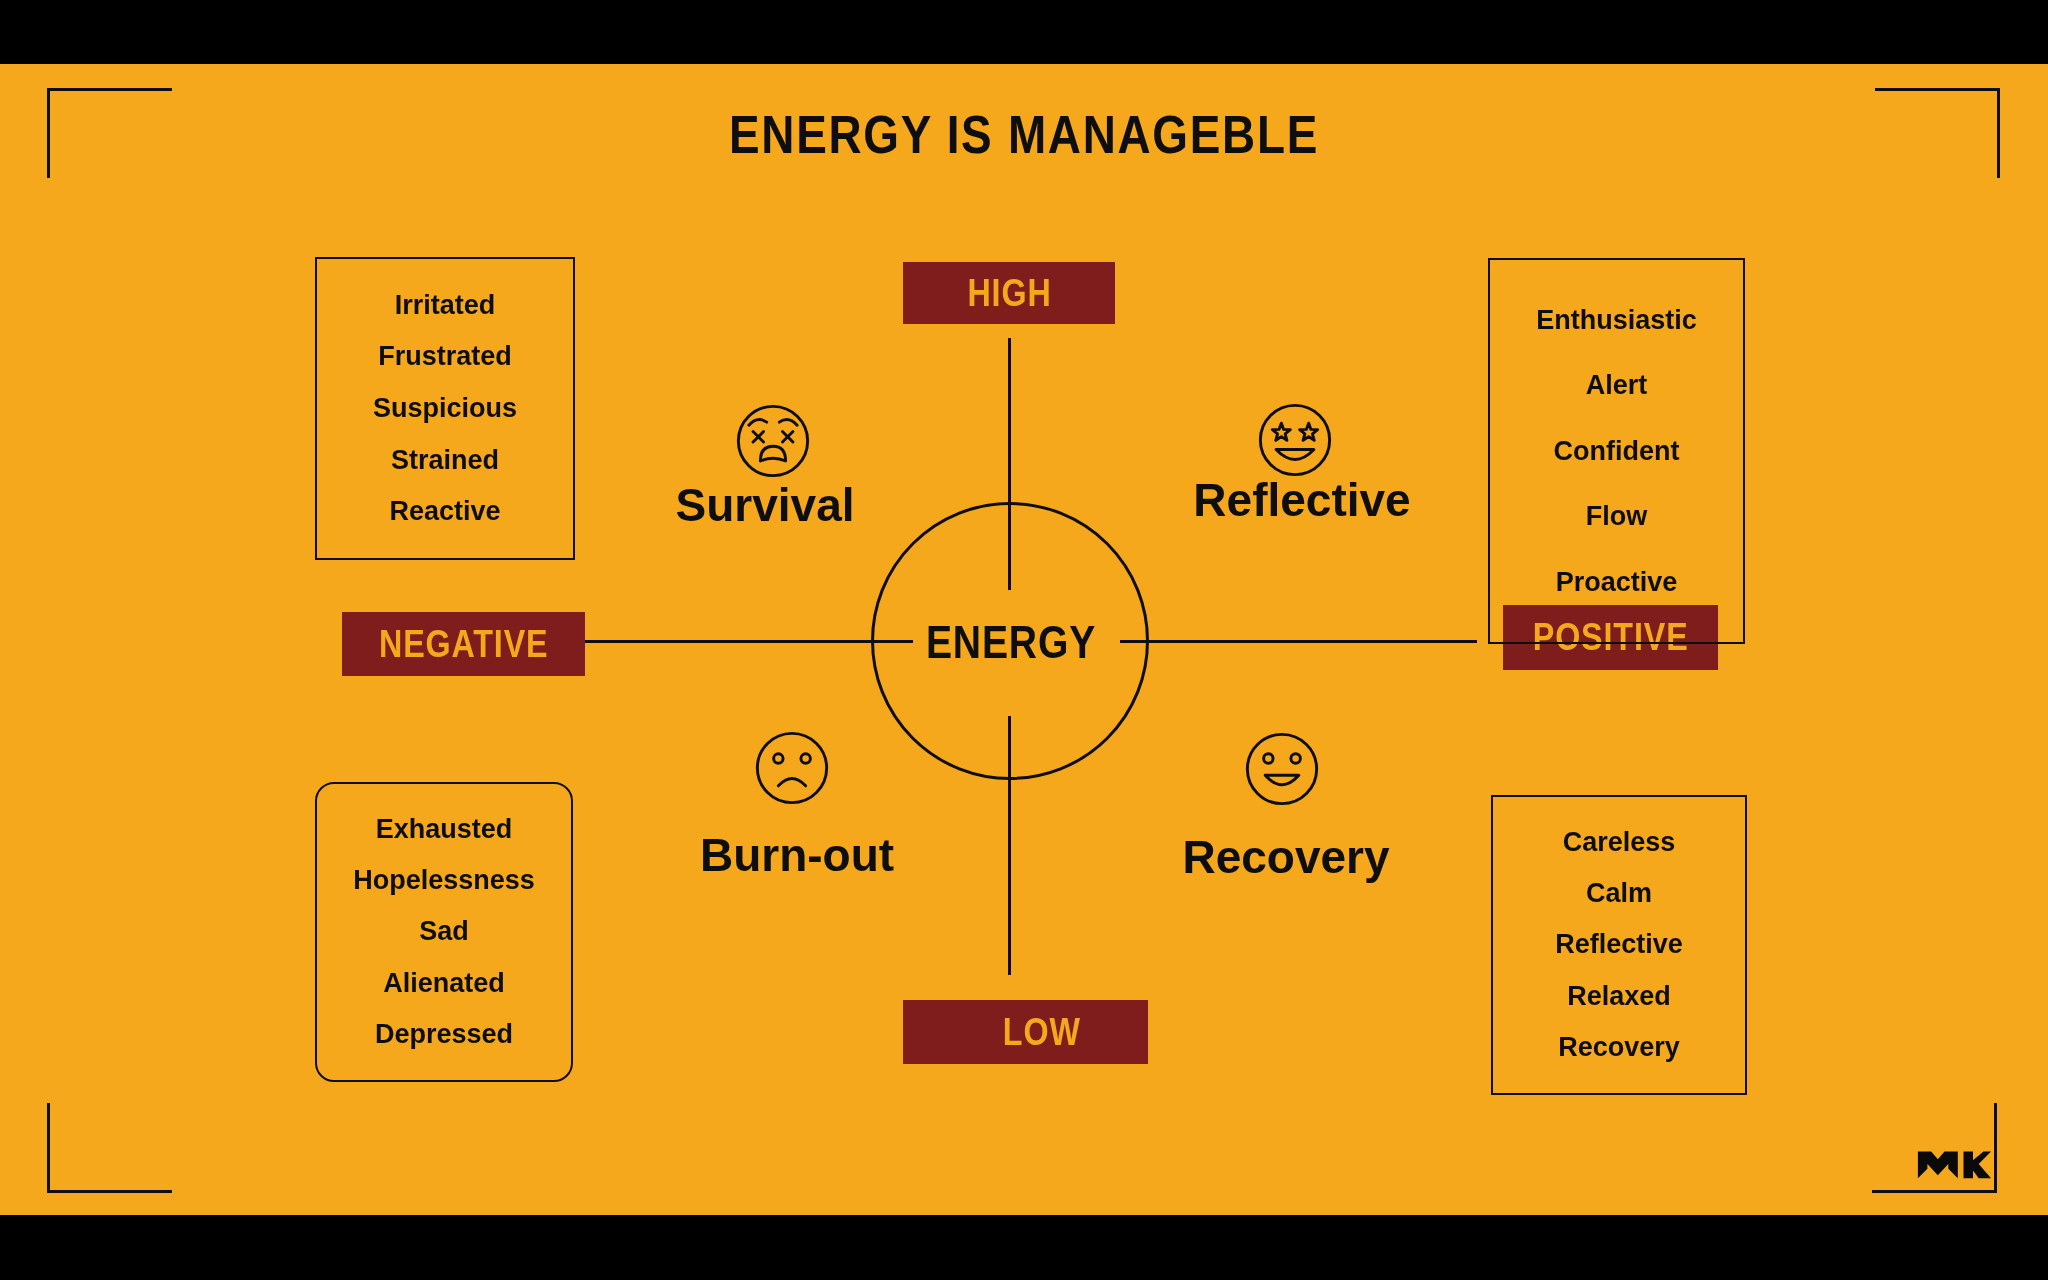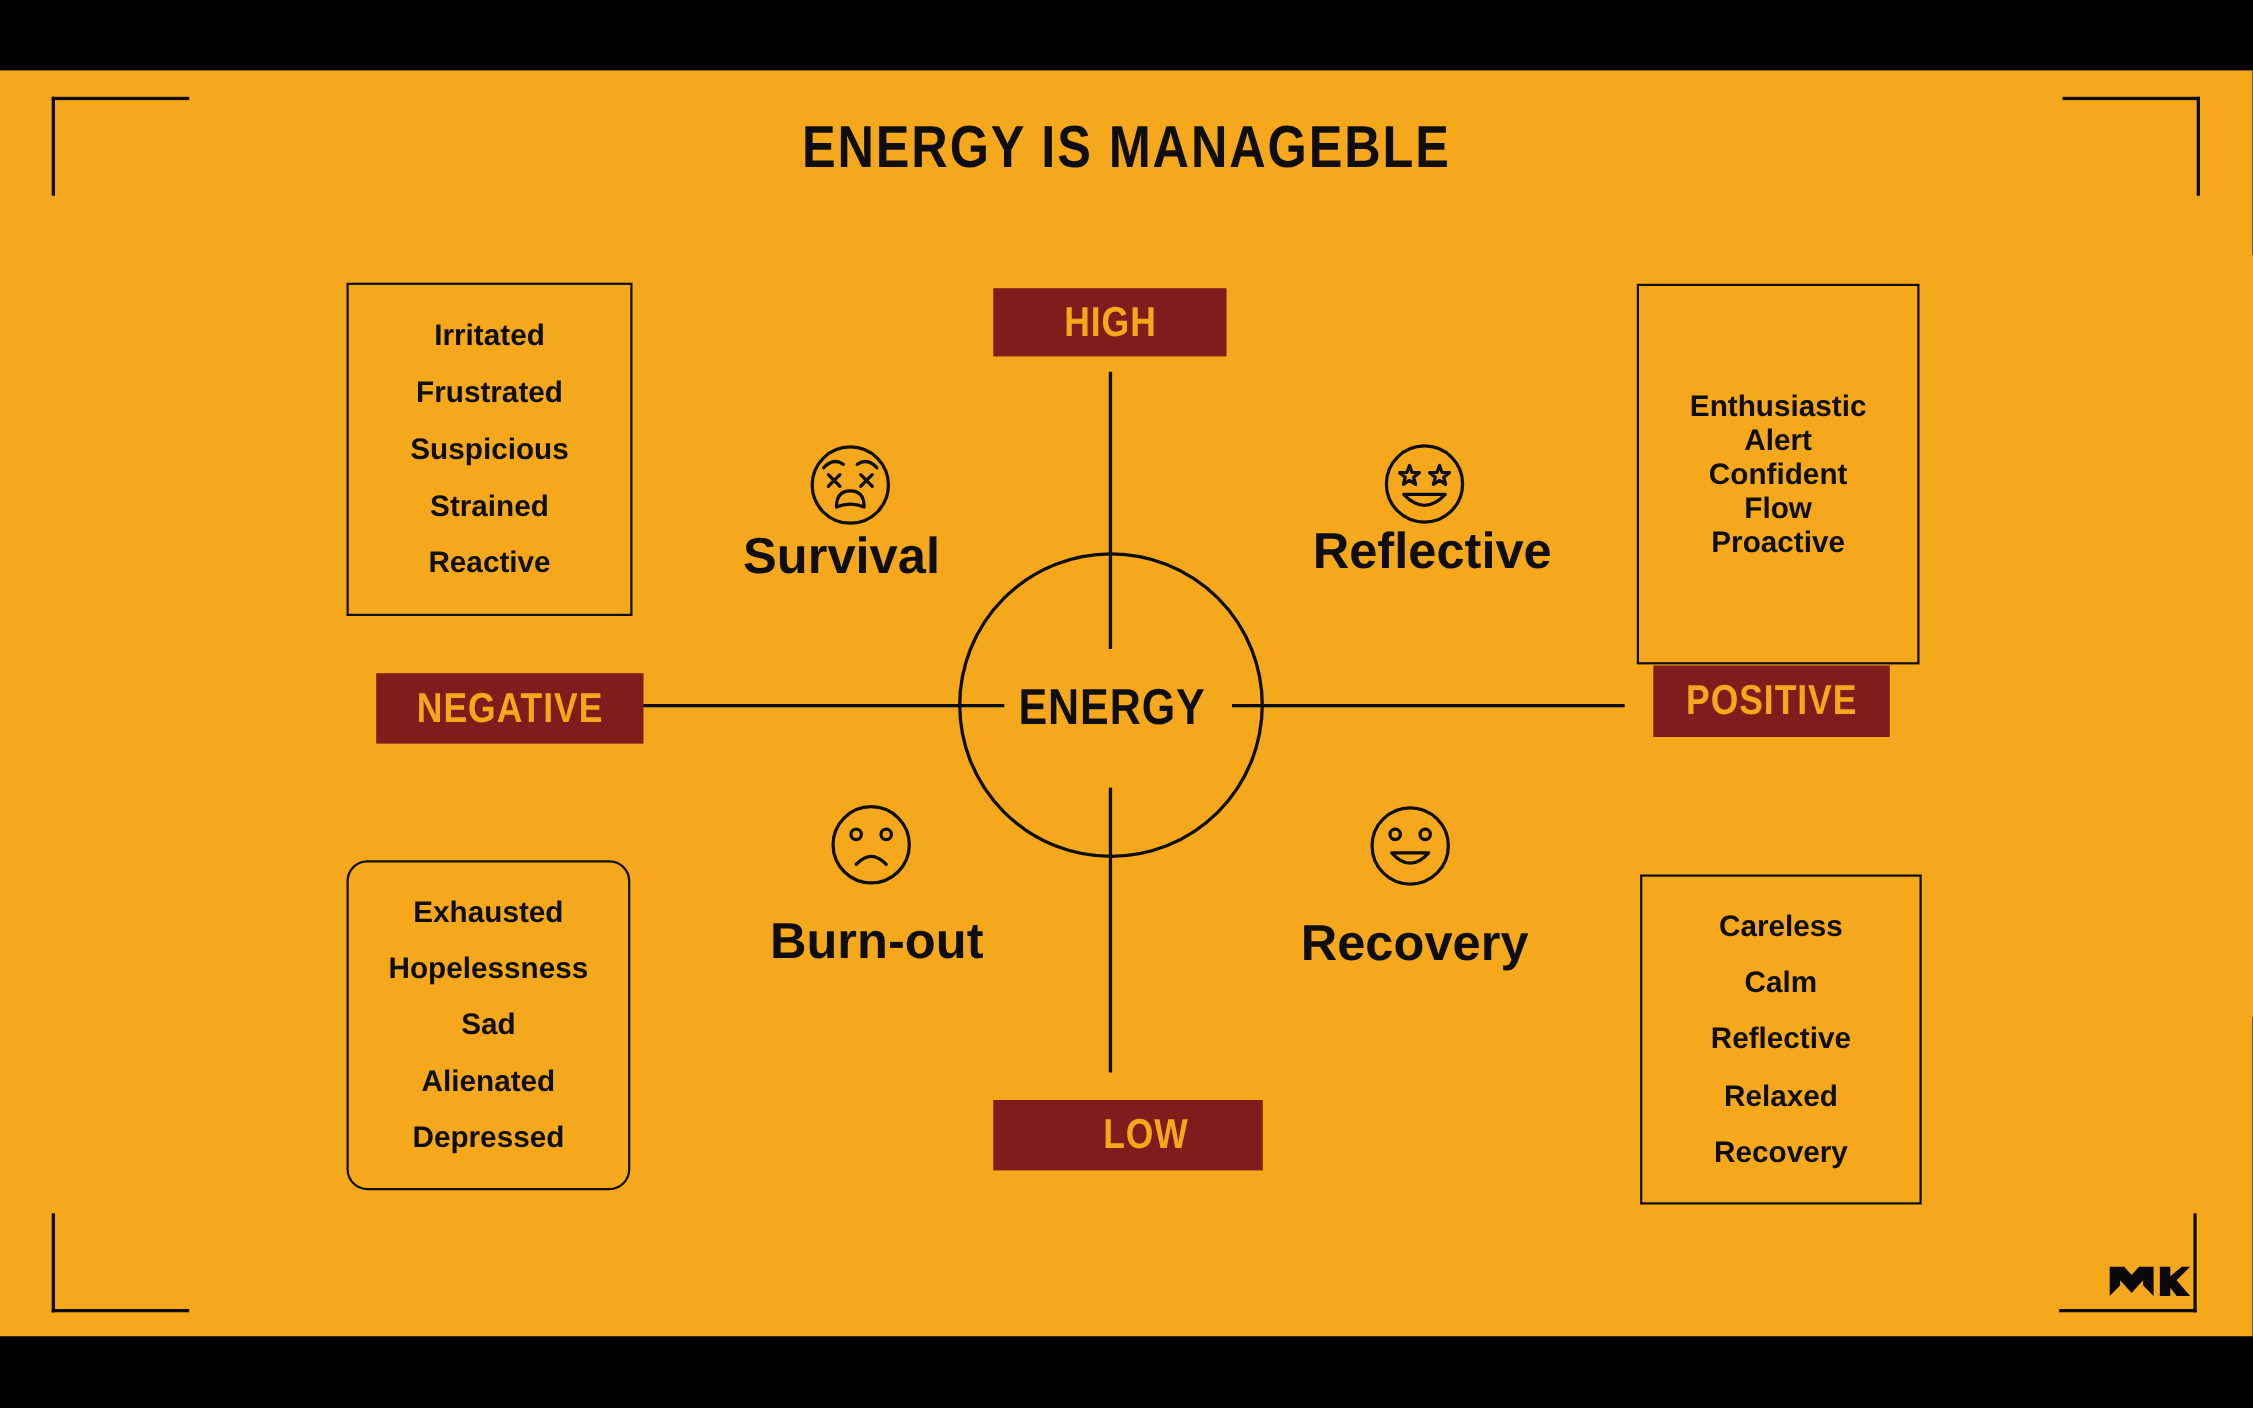--- a/index.html
+++ b/index.html
@@ -49,21 +49,21 @@
     font-size:46px; letter-spacing:1px; white-space:nowrap;
   }
 
   .word-box {
     position:absolute; border:2px solid #0E0E0E; box-sizing:border-box;
     display:flex; flex-direction:column; justify-content:space-evenly;
     align-items:center; padding:10px 0;
   }
   .word-box .word { font-size:27px; }
   .box-tl { left:315px;  top:257px; width:260px; height:303px; }
-  .box-tr { left:1488px; top:258px; width:257px; height:346px;justify-content:center; }
+  .box-tr { left:1488px; top:258px; width:257px; height:386px; }
   .box-bl { left:315px;  top:782px; width:258px; height:300px;border-radius:19px; }
   .box-br { left:1491px; top:795px; width:256px; height:300px; }
 
   .quad-label {
     position:absolute; transform:translate(-50%,-50%);
     font-size:46px; white-space:nowrap;
   }
   .lbl-survival    { left:765px;  top:505px; }
   .lbl-performance { left:1302px; top:500px; }
   .lbl-burnout     { left:797px;  top:855px; }

